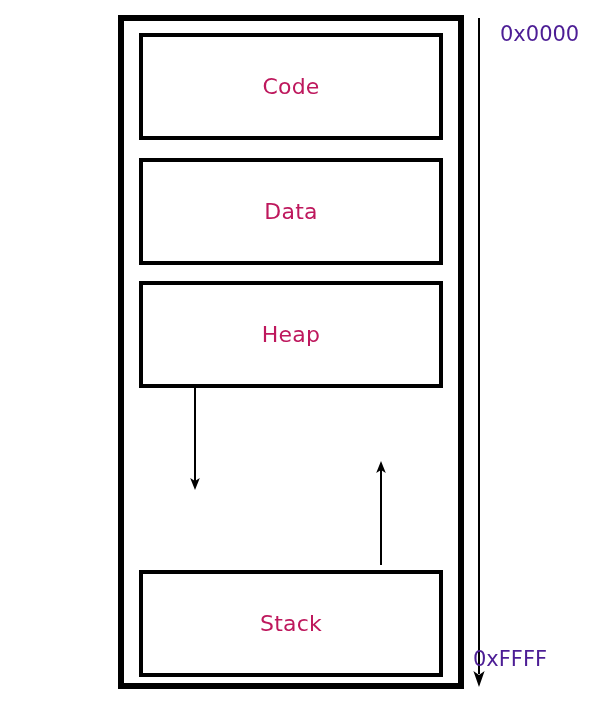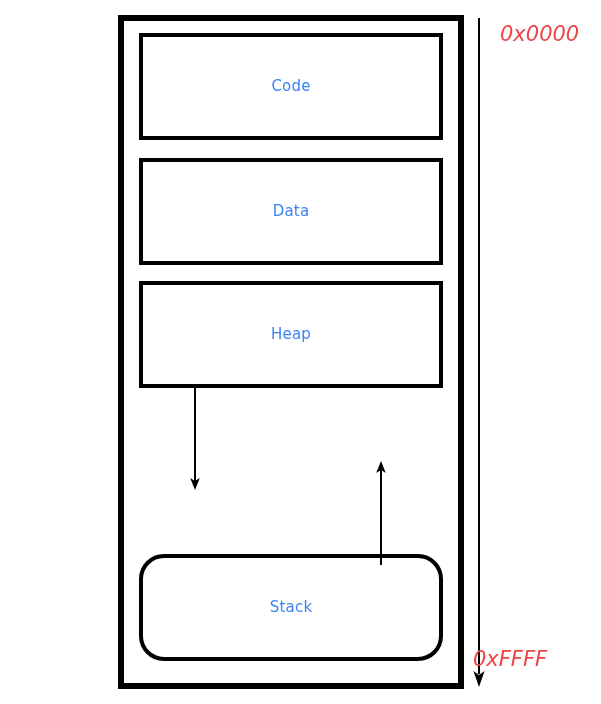--- a/index.html
+++ b/index.html
@@ -43,31 +43,31 @@
     left: 139px;
     width: 304px;
     box-sizing: border-box;
     border: 4px solid #000000;
     background: #ffffff;
     display: flex;
     align-items: center;
     justify-content: center;
   }
   .segment-label {
-    font-size: 15px;
+    font-size: 22px;
     line-height: 1;
-    color: #3b82f6;
+    color: #be185d;
     letter-spacing: 0.2px;
     user-select: none;
   }
 
   #segment-code  { top: 33px;  height: 107px; }
   #segment-data  { top: 158px; height: 107px; }
   #segment-heap  { top: 281px; height: 107px; }
-  #segment-stack { top: 554px; height: 107px; border-radius: 25px; }
+  #segment-stack { top: 570px; height: 107px; }
 
   
   .growth-arrow {
     position: absolute;
     overflow: visible;
   }
   #arrow-heap-down { left: 180px; top: 386px; width: 30px; height: 108px; }
   #arrow-stack-up  { left: 366px; top: 457px; width: 30px; height: 108px; }
 
   
@@ -78,24 +78,23 @@
     width: 24px;
     height: 680px;
     overflow: visible;
   }
 
   
   .address-label {
     position: absolute;
     font-size: 21px;
     line-height: 1;
-    color: #ef4444;
+    color: #4c1d95;
     white-space: nowrap;
     user-select: none;
-    font-style: italic;
   }
   #address-label-top    { left: 500px; top: 24px; }
   #address-label-bottom { left: 473px; top: 649px; }
 </style>
 </head>
 <body>
 
 <div id="diagram-root">
 
   <div class="memory-container"></div>

